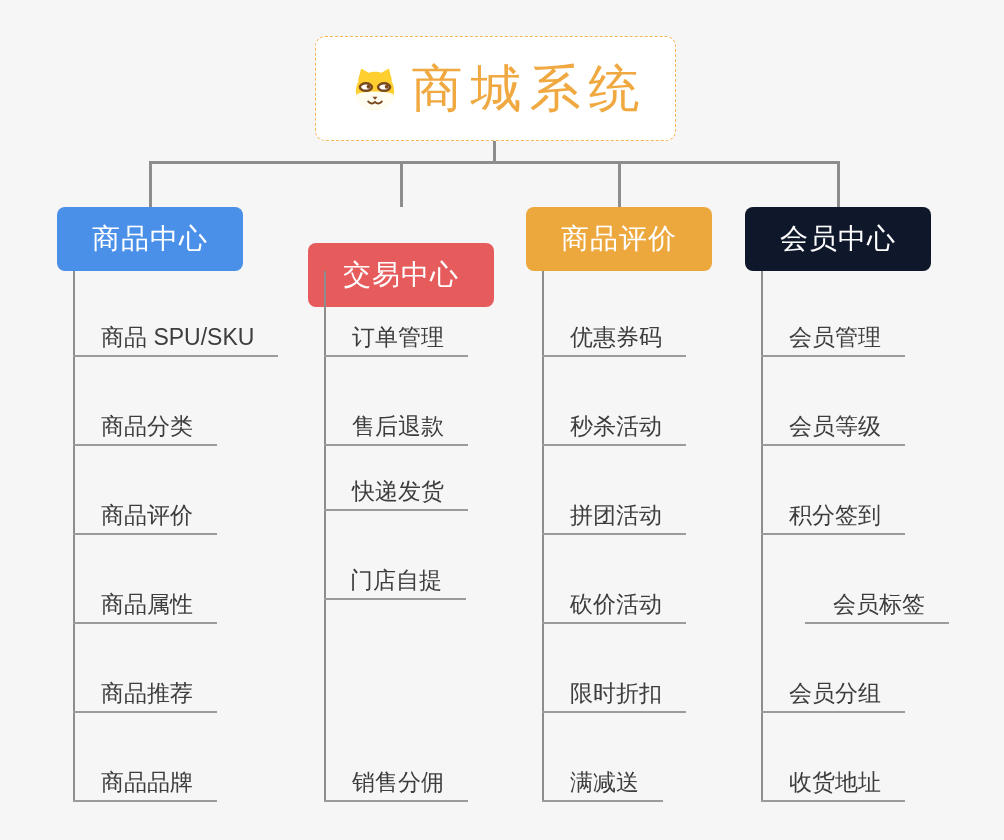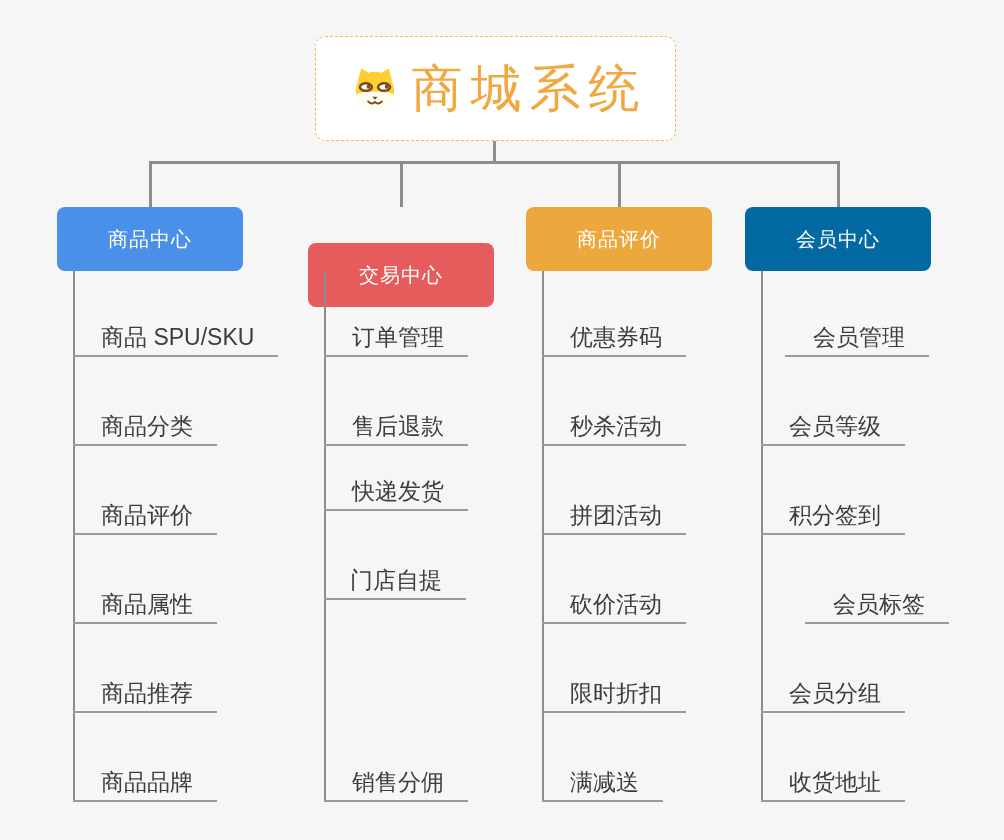--- a/index.html
+++ b/index.html
@@ -42,21 +42,21 @@
   .root-icon{display:flex;align-items:center;}
   .branch-node{
     position:absolute;
     width:186px; height:64px;
     box-sizing:border-box;
     border-radius:8px;
     display:flex;
     align-items:center;
     justify-content:center;
     color:#ffffff;
-    font-size:20px;
+    font-size:28px;
     letter-spacing:1px;
     white-space:nowrap;
   }
   .leaf-node{
     position:absolute;
     box-sizing:border-box;
     height:47px;
     display:flex;
     align-items:flex-end;
     padding:0 24px 5px 28px;
@@ -152,25 +152,25 @@
     <div class="leaf-node" style="left: 542px; top: 577px;">
       <span>砍价活动</span>
     </div>
     <div class="leaf-node" style="left: 542px; top: 666px;">
       <span>限时折扣</span>
     </div>
     <div class="leaf-node" style="left: 542px; top: 755px;">
       <span>满减送</span>
     </div>
     <div class="line" style="left: 836.5px; top: 161px; width: 3px; height: 46px;"></div>
-    <div class="branch-node" style="left: 745px; top: 207px; background: #0369a1;">
+    <div class="branch-node" style="left: 745px; top: 207px; background: #0f172a;">
       <span>会员中心</span>
     </div>
     <div class="line" style="left: 761px; top: 271px; width: 2px; height: 531px;"></div>
-    <div class="leaf-node" style="left: 761px; top: 310px; margin-left: 24px;">
+    <div class="leaf-node" style="left: 761px; top: 310px;">
       <span>会员管理</span>
     </div>
     <div class="leaf-node" style="left: 761px; top: 399px;">
       <span>会员等级</span>
     </div>
     <div class="leaf-node" style="left: 761px; top: 488px;">
       <span>积分签到</span>
     </div>
     <div class="leaf-node" style="left: 761px; top: 577px; margin-left: 44px;">
       <span>会员标签</span>

